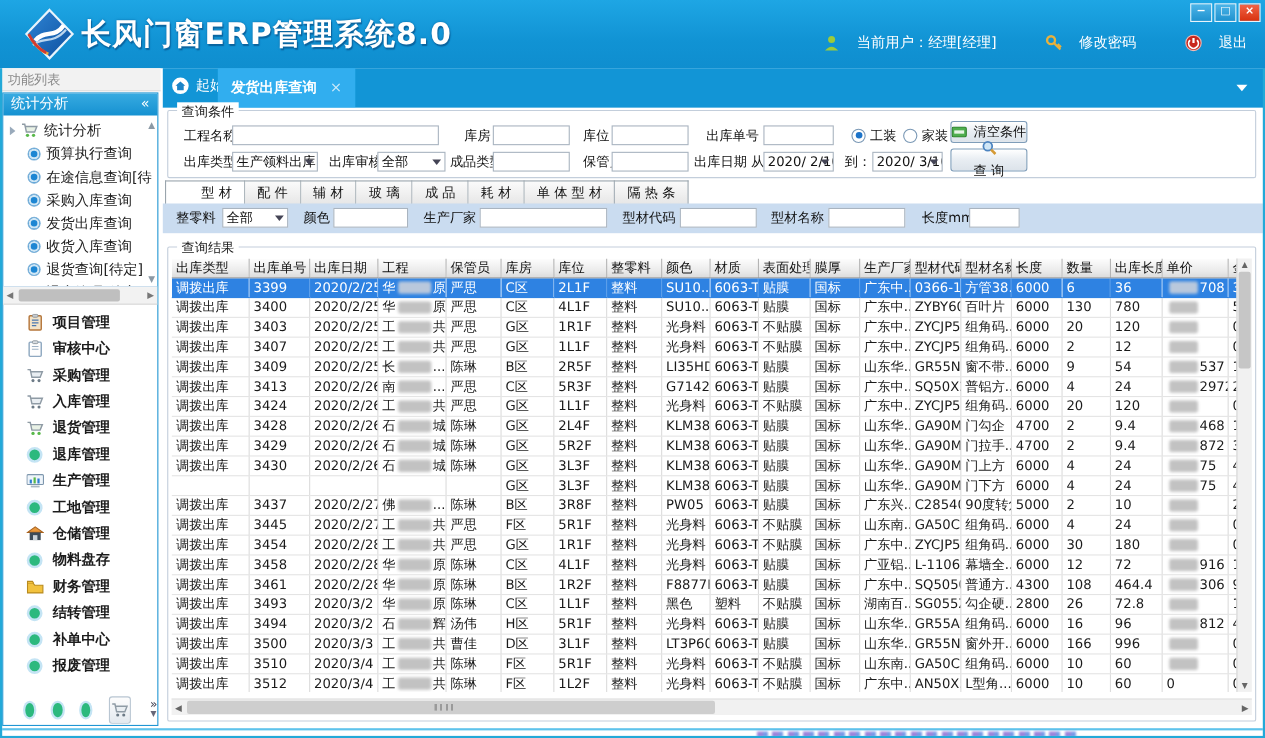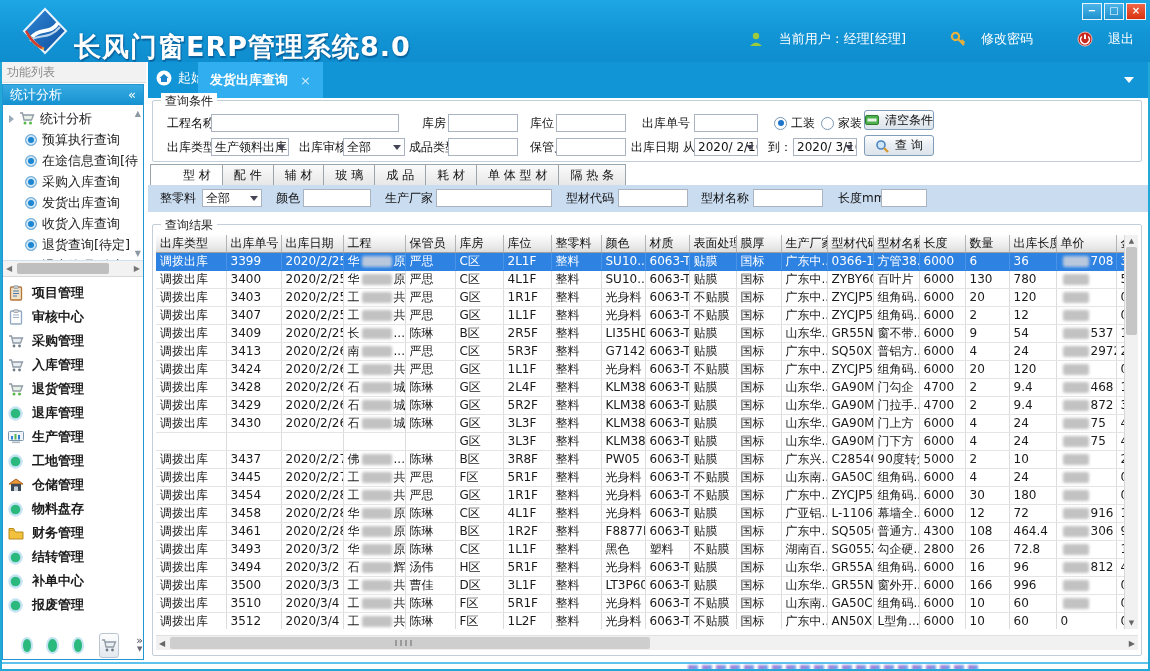--- a/index.html
+++ b/index.html
@@ -8,21 +8,21 @@
   
   .frame-left,.frame-right{position:absolute;top:62px;bottom:0;width:2px;background:#23a9d8;z-index:50;}
   .frame-left{left:0}.frame-right{right:0}
   .frame-bottom{position:absolute;left:0;right:0;bottom:0;height:2px;background:#23a9d8;z-index:50;}
 
   
   .titlebar{position:absolute;left:0;top:0;width:1150px;height:62px;
             background:linear-gradient(#1ea6e4,#1193d4 60%,#0f8ecf);}
   .logo{position:absolute;left:22px;top:7px;width:46px;height:48px;}
   .app-title{position:absolute;left:74px;top:13px;font-size:27px;font-weight:bold;color:#fff;
-             letter-spacing:1px;text-shadow:1px 2px 1px #0a649f,0 0 2px #0a649f;margin-top:16px;}
+             letter-spacing:1px;text-shadow:1px 2px 1px #0a649f,0 0 2px #0a649f;}
   .win-btns{position:absolute;top:3px;right:4px;display:flex;gap:2px;}
   .win-btn{width:18px;height:15px;background:linear-gradient(#4db4e8,#1f92cf);border:1px solid #e8f4fb;
            color:#fff;font-size:10px;line-height:13px;text-align:center;font-weight:bold;}
   .win-btn.close{background:linear-gradient(#f06548,#d8320f);}
   .user-bar{position:absolute;top:30px;right:16px;display:flex;align-items:center;gap:15px;color:#fff;font-size:13px;}
   .user-bar .gap{width:14px;}
   .ic{display:inline-flex;align-items:center;justify-content:center;vertical-align:middle;}
 
   
   .func-header{position:absolute;left:0;top:62px;width:146px;height:21px;background:#f2f2f2;
@@ -38,21 +38,21 @@
   .tree-root{padding-left:6px;}
   .tree-child{padding-left:22px;}
   .expander{width:0;height:0;border-left:5px solid #9ab;border-top:4px solid transparent;border-bottom:4px solid transparent;}
   .tdot{width:10px;height:10px;border-radius:50%;background:#1d86d3;box-shadow:inset 0 0 0 2px #cfe6f5;
         border:1px solid #7fb2d8;flex:none;}
   .tree-varrow{position:absolute;right:2px;color:#8b99a5;font-size:8px;}
   .tree-hscroll{height:15px;background:#f2f2f2;border-bottom:1px solid #d8d8d8;position:relative;flex:none;}
   .hs-thumb{position:absolute;left:14px;top:2px;height:11px;width:92px;background:#bfbfbf;border-radius:2px;}
   .hs-arrow{position:absolute;top:3px;font-size:8px;color:#777;}
   .menu{flex:1;display:flex;flex-direction:column;padding-top:4px;}
-  .menu-item{height:24px;display:flex;align-items:center;gap:8px;padding-left:4px;
+  .menu-item{height:24px;display:flex;align-items:center;gap:8px;padding-left:20px;
              font-size:13px;font-weight:bold;color:#1c1c1c;white-space:nowrap;}
   .menu-item .ic{width:17px;height:17px;flex:none;}
   .side-toolbar{height:28px;flex:none;display:flex;align-items:center;gap:17px;padding-left:20px;}
   .dot-teal{width:13px;height:13px;border-radius:50%;background:#2cb97e;box-shadow:0 0 0 2px #c4e4f4;}
   .cart-btn{width:28px;height:23px;border:1px solid #b9c6d2;border-radius:3px;
             background:linear-gradient(#fdfdfd,#e3e9ef);display:flex;align-items:center;justify-content:center;}
   .more-col{display:flex;flex-direction:column;align-items:center;line-height:9px;color:#445;font-size:11px;}
   .more-col .tiny{font-size:7px;color:#667;}
 
   
@@ -450,21 +450,21 @@
       <span class="f-label" style="left:478px;top:37px;">出库日期 从：</span>
       <div class="f-select" style="left:541px;top:37px;width:64px;">
         <span>2020/ 2/16</span>
         <span class="sel-caret"></span>
       </div>
       <span class="f-label" style="left:615px;top:37px;">到：</span>
       <div class="f-select" style="left:640px;top:37px;width:64px;">
         <span>2020/ 3/16</span>
         <span class="sel-caret"></span>
       </div>
-      <div class="btn" style="left:711px;top:34px;width:70px;height:21px;">
+      <div class="btn" style="left:711px;top:34px;width:70px;height:21px;flex-direction:column;">
         <span class="ic">
             <svg width="14" height="14" viewBox="0 0 14 14">
               <circle cx="6" cy="6" r="4" fill="#cfe6f7" stroke="#4d84c0" stroke-width="1.6"></circle>
               <path d="M9 9 L13 13" stroke="#d59a35" stroke-width="2.4"></path>
             </svg>
           </span>
         <span>查  询</span>
       </div>
     </div>
 

